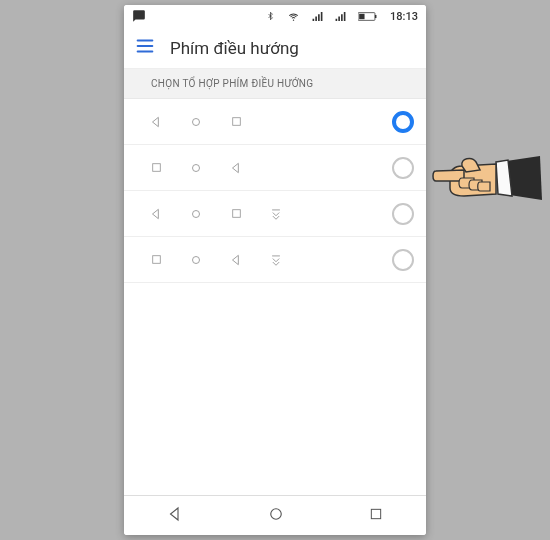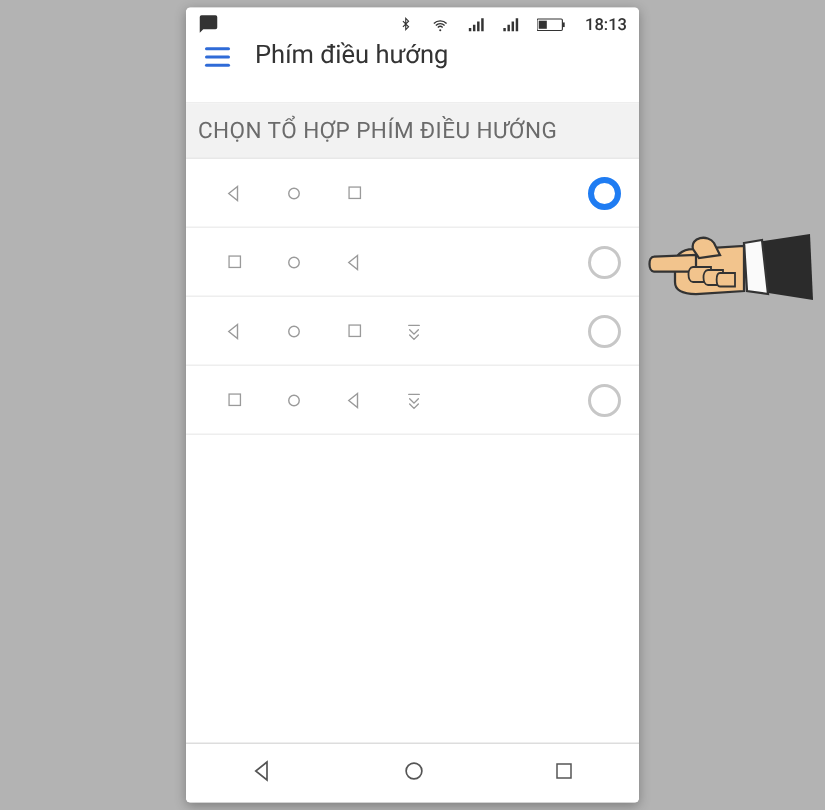--- a/index.html
+++ b/index.html
@@ -36,33 +36,34 @@
     color: #333;
   }
   .status-left { flex: 0 0 auto; display:flex; align-items:center; gap:3px;}
   .status-spacer { flex: 1; }
   .status-right { display: flex; align-items: center; gap: 12px; font-weight:500; }
   .status-right svg { display:block; }
   
   .app-bar {
     height: 42px;
     display: flex;
+    align-items: center;
     padding: 0 10px;
     border-bottom: 1px solid #eee;
     background:#fff;
   }
   .hamburger { color:#2f6bd7; margin-right: 14px; }
   .app-title { font-size: 17px; color:#333; font-weight:400; }
   
   .section-header {
     background: #f2f2f2;
     color: #6b6b6b;
-    font-size: 15px;
+    font-size: 10px;
     letter-spacing: 0.3px;
-    padding: 9px 8px;
+    padding: 9px 27px;
     border-bottom: 1px solid #e8e8e8;
   }
   
   .list { flex: 1; background:#fff; }
   .row {
     height: 46px;
     display: flex;
     align-items: center;
     border-bottom: 1px solid #eee;
     padding: 0 12px 0 12px;

